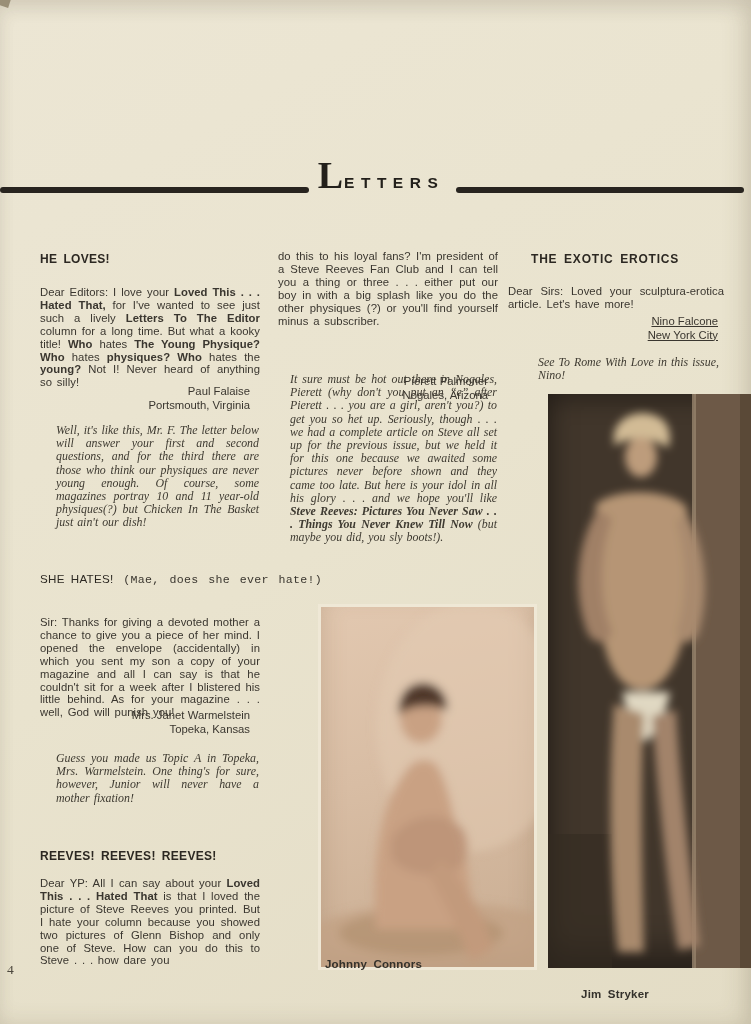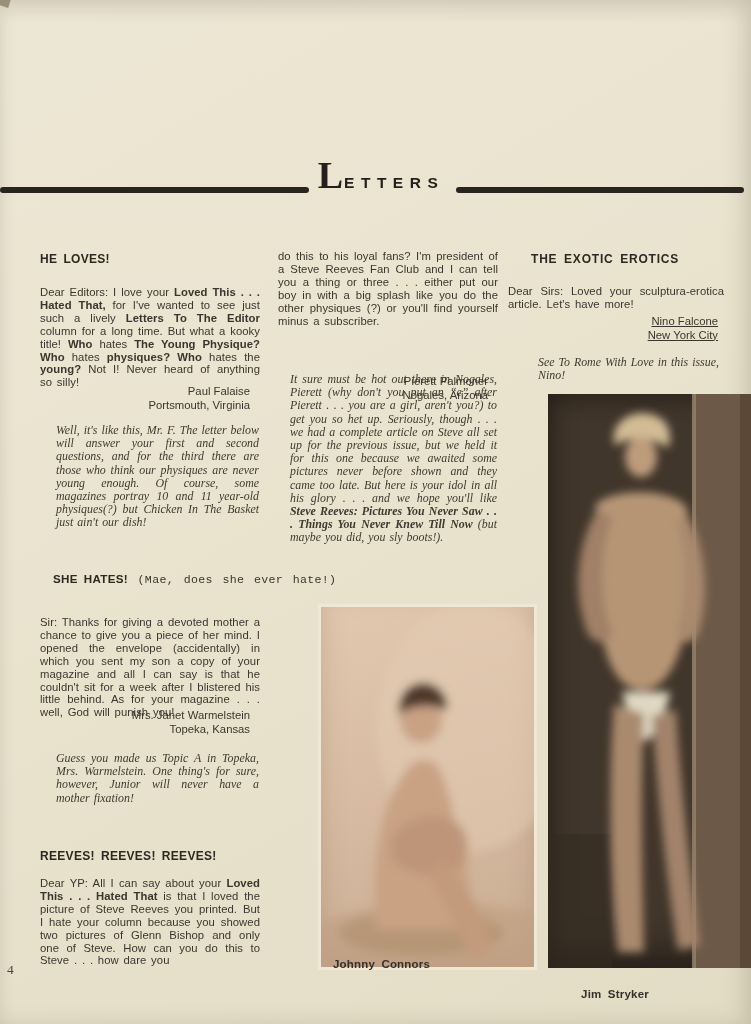--- a/index.html
+++ b/index.html
@@ -12,21 +12,21 @@
   .corner-notch{position:absolute;left:-4px;top:-4px;width:14px;height:10px;background:#9a8f77;transform:rotate(18deg);}
   
   .rule{position:absolute;height:6px;background:#28241f;border-radius:3px;}
   .rule-left{left:0;top:187px;width:309px;}
   .rule-right{left:456px;top:187px;width:288px;}
   .masthead-title{position:absolute;left:306px;top:156px;width:150px;display:flex;align-items:baseline;justify-content:center;color:#23201b;}
   .masthead-title .cap{font-family:"Liberation Serif",serif;font-size:38px;font-weight:700;line-height:38px;}
   .masthead-title .rest{font-size:15.5px;font-weight:700;letter-spacing:6.5px;margin-left:1px;}
   
   .h{position:absolute;font-weight:bold;font-size:12px;letter-spacing:.3px;word-spacing:2.5px;color:#2c2822;}
-  .h .hb{font-weight:bold;margin-left:13px;}
+  .h .hb{font-weight:normal;}
   .h .hn{font-weight:normal;color:#3a362f;font-family:Liberation Mono, monospace;}
   .bodytxt{position:absolute;font-size:11.3px;line-height:12.9px;text-align:justify;word-spacing:1.6px;letter-spacing:.05px;color:#3a362f;}
   .bodytxt .b,.reply .b{font-weight:bold;}
   .sig{position:absolute;font-size:11.3px;line-height:13.6px;text-align:right;padding-right:10px;box-sizing:border-box;color:#3a362f;}
   .reply{position:absolute;font-family:"Liberation Serif",serif;font-style:italic;font-size:11.9px;line-height:13.2px;text-align:justify;word-spacing:1px;color:#3e3a31;}
   .caption{position:absolute;font-weight:bold;font-size:11.5px;letter-spacing:.2px;word-spacing:3px;text-align:center;color:#34312b;}
   .pagenum{position:absolute;left:7px;top:962px;font-family:"Liberation Serif",serif;font-size:13.5px;color:#4d483e;}
   
   #h-he{left:40px;top:252px;width:220px;}
   #b-he{left:40px;top:286px;width:220px;}
@@ -38,21 +38,21 @@
   #r-she{left:56px;top:752px;width:203px;}
   #h-reeves{left:40px;top:849px;width:230px;}
   #b-reeves{left:40px;top:877px;width:220px;}
   #b-reeves2{left:278px;top:250px;width:220px;}
   #s-reeves{left:278px;top:330px;width:220px;margin-top:45px;}
   #r-reeves{left:290px;top:373px;width:207px;}
   #h-exotic{left:531px;top:252px;width:220px;letter-spacing:.8px;}
   #b-exotic{left:508px;top:285px;width:216px;}
   #s-exotic{left:508px;top:315px;width:216px;padding-right:6px;text-decoration:underline;}
   #r-exotic{left:522px;top:356px;width:200px;text-align:left;margin-left:16px;}
-  #cap-johnny{left:272px;top:958px;width:219px;}
+  #cap-johnny{left:264px;top:958px;width:219px;}
   #cap-jim{left:508px;top:988px;width:214px;}
   
   .photo{position:absolute;overflow:hidden;}
   #photo-johnny{
     left:278px;top:588px;width:219px;height:366px;
     background:linear-gradient(165deg,#e2c8b0 0%,#d8bda4 45%,#c9ad92 100%);
     border:3px solid #efe8d6;box-sizing:border-box;
     box-shadow:inset 0 -14px 24px rgba(120,90,60,.25);
   }
   #photo-jim{

